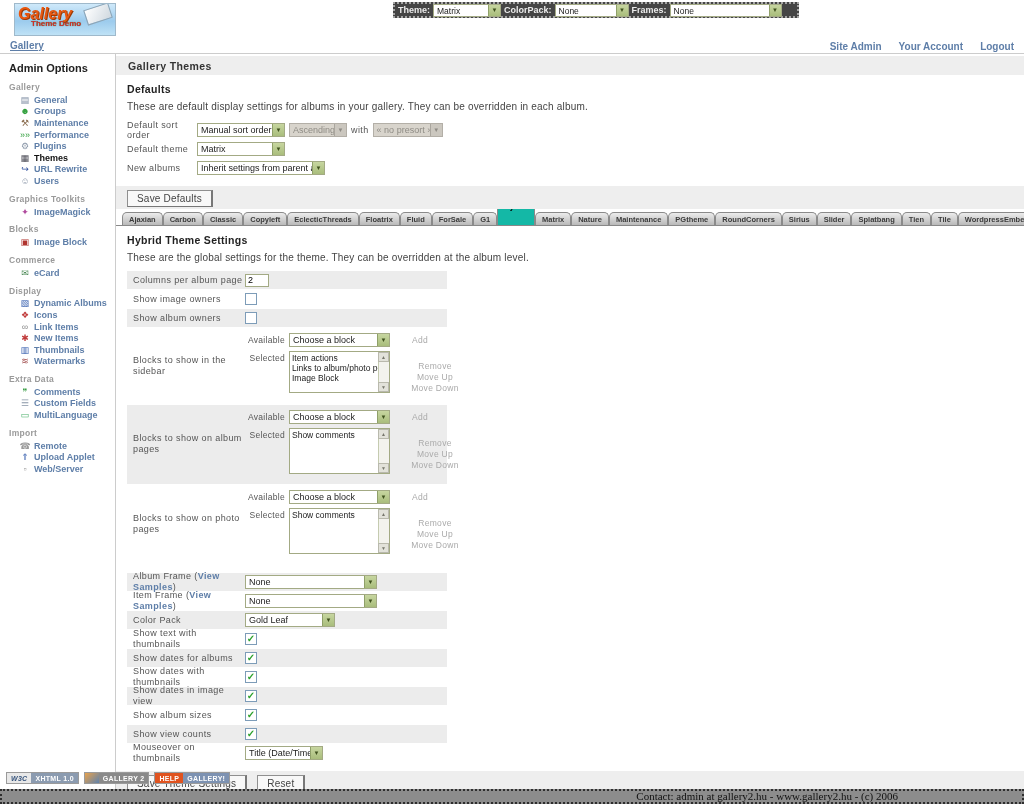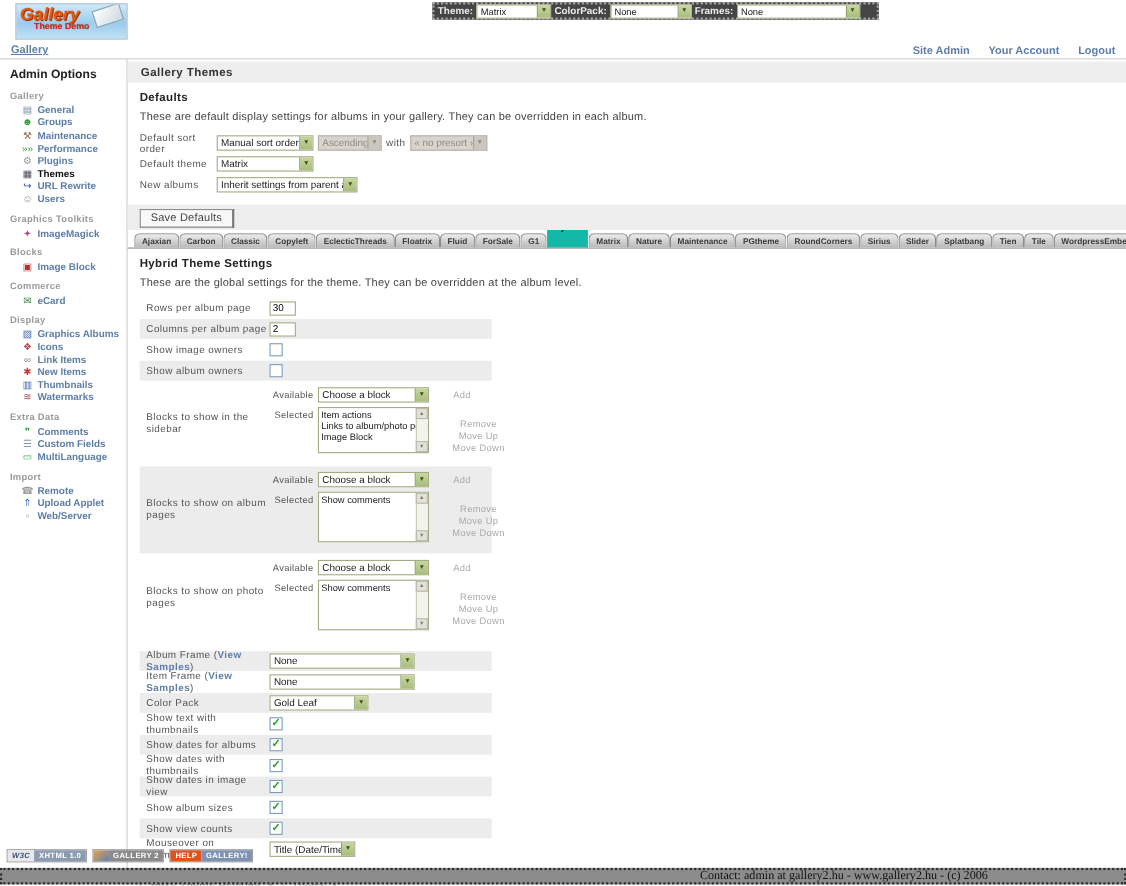--- a/index.html
+++ b/index.html
@@ -211,21 +211,21 @@
             <div class="sb-group-label">Commerce</div>
             <div class="sb-item">
               <span class="sb-icon" style="color: rgb(58, 126, 70);">✉</span>
               <span class="sb-item-label">eCard</span>
             </div>
           </div>
           <div class="sb-group">
             <div class="sb-group-label">Display</div>
             <div class="sb-item">
               <span class="sb-icon" style="color: rgb(58, 98, 176);">▧</span>
-              <span class="sb-item-label">Graphics Albums</span>
+              <span class="sb-item-label">Dynamic Albums</span>
             </div>
             <div class="sb-item">
               <span class="sb-icon" style="color: rgb(192, 58, 58);">❖</span>
               <span class="sb-item-label">Icons</span>
             </div>
             <div class="sb-item">
               <span class="sb-icon" style="color: rgb(138, 138, 138);">∞</span>
               <span class="sb-item-label">Link Items</span>
             </div>
             <div class="sb-item">
@@ -341,24 +341,20 @@
           <div class="tab">Splatbang</div>
           <div class="tab">Tien</div>
           <div class="tab">Tile</div>
           <div class="tab">WordpressEmbedded</div>
         </div>
 
       <div class="section">
         <div class="sec-heading">Hybrid Theme Settings</div>
         <div class="sec-desc">These are the global settings for the theme. They can be overridden at the album level.</div>
         <div class="ts-table" id="ts-table">
-            <div class="row h18">
-              <div class="row-label">Rows per album page</div>
-              <input class="tiny" type="text" value="30" style="">
-            </div>
             <div class="row odd h18">
               <div class="row-label">Columns per album page</div>
               <input class="tiny" type="text" value="2" style="">
             </div>
             <div class="row h18">
               <div class="row-label">Show image owners</div>
               <span class="cbx"></span>
             </div>
             <div class="row odd h18">
               <div class="row-label">Show album owners</div>

